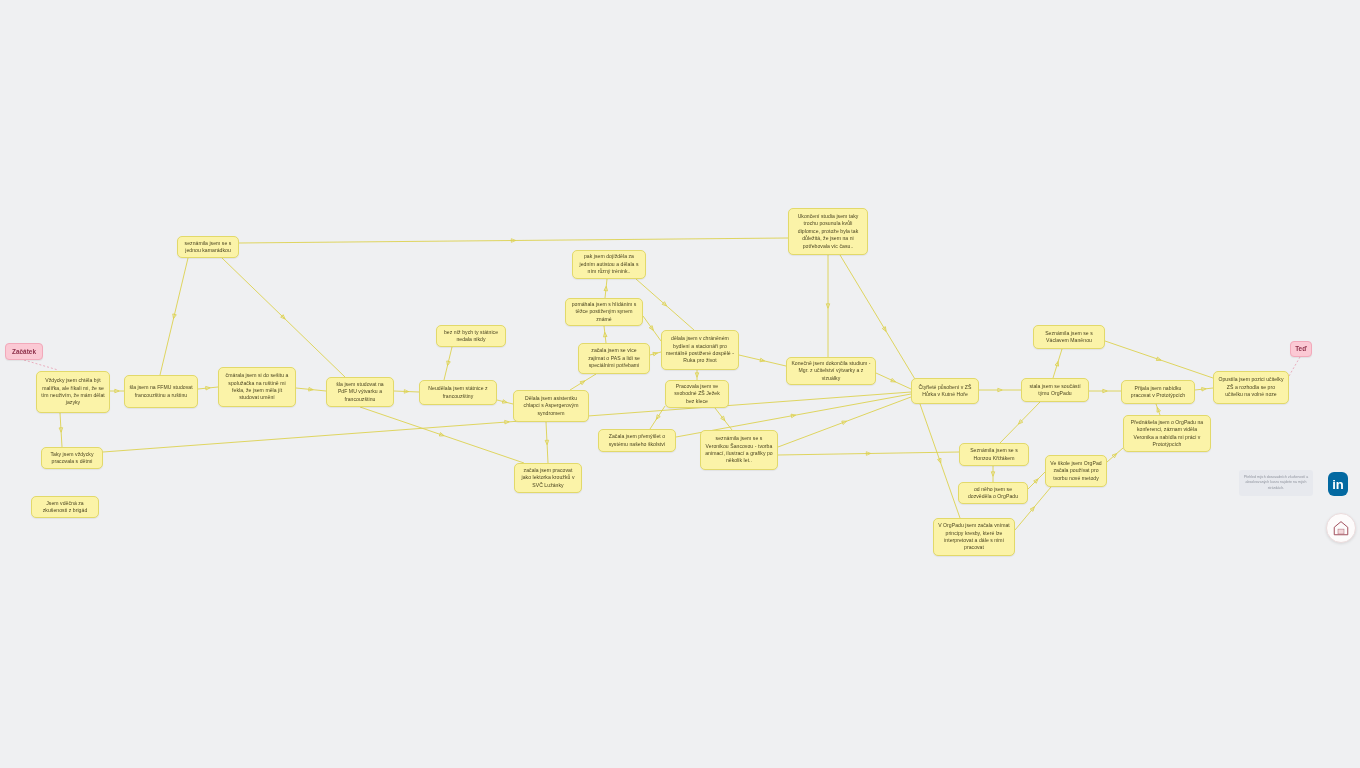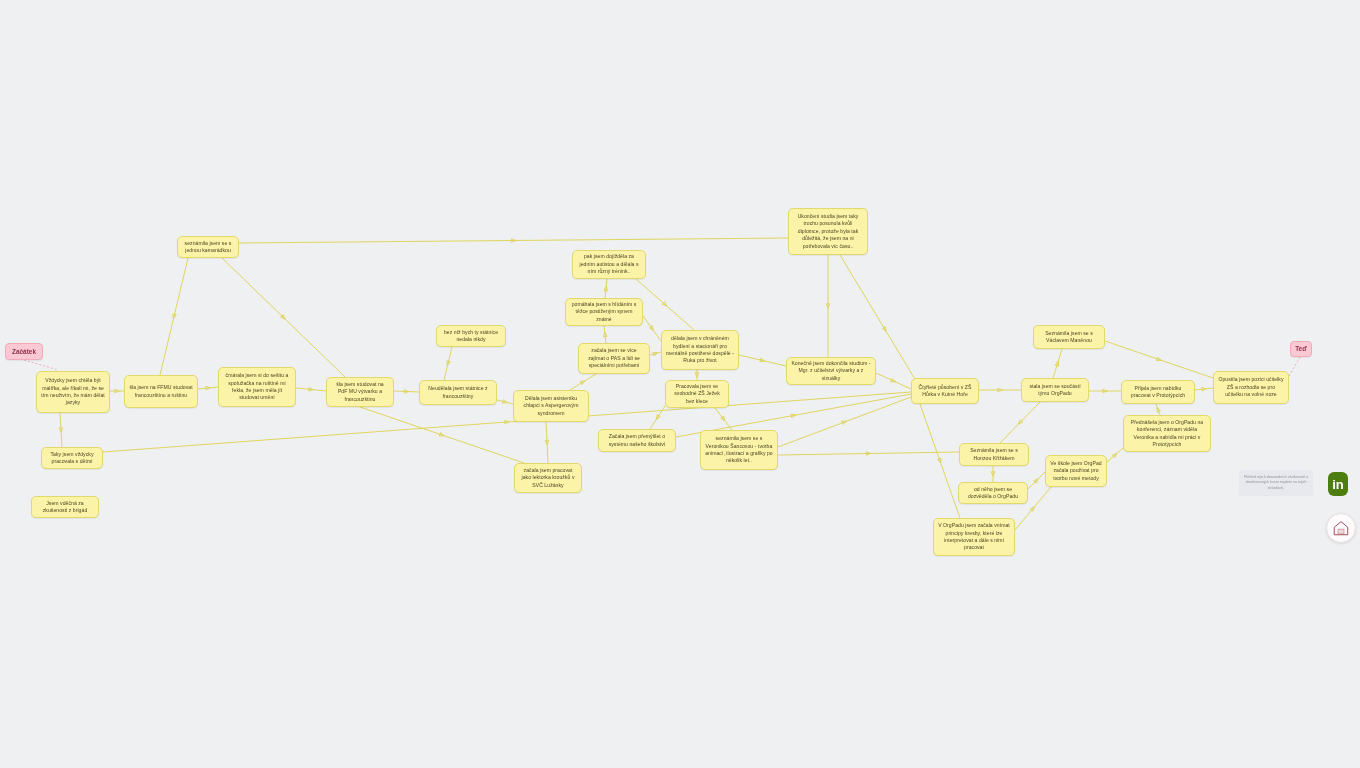--- a/index.html
+++ b/index.html
@@ -47,21 +47,21 @@
     line-height:1.5;
     box-shadow:none;
     border-radius:3px;
   }
 
   .icon-btn{
     position:absolute;
     display:flex;align-items:center;justify-content:center;
   }
   .linkedin{
-    width:20px;height:24px;border-radius:6px;background:#4d7c0f;
+    width:20px;height:24px;border-radius:6px;background:#0369a1;
     color:#ffffff;font-weight:bold;font-size:13px;
     font-family:"Liberation Sans",sans-serif;
     line-height:1;
   }
   .homebtn{
     width:28px;height:28px;border-radius:50%;
     background:#fdfbfb;border:1px solid #ecdcdd;
     box-shadow:0 1px 3px rgba(0,0,0,.10);
   }
 </style>

